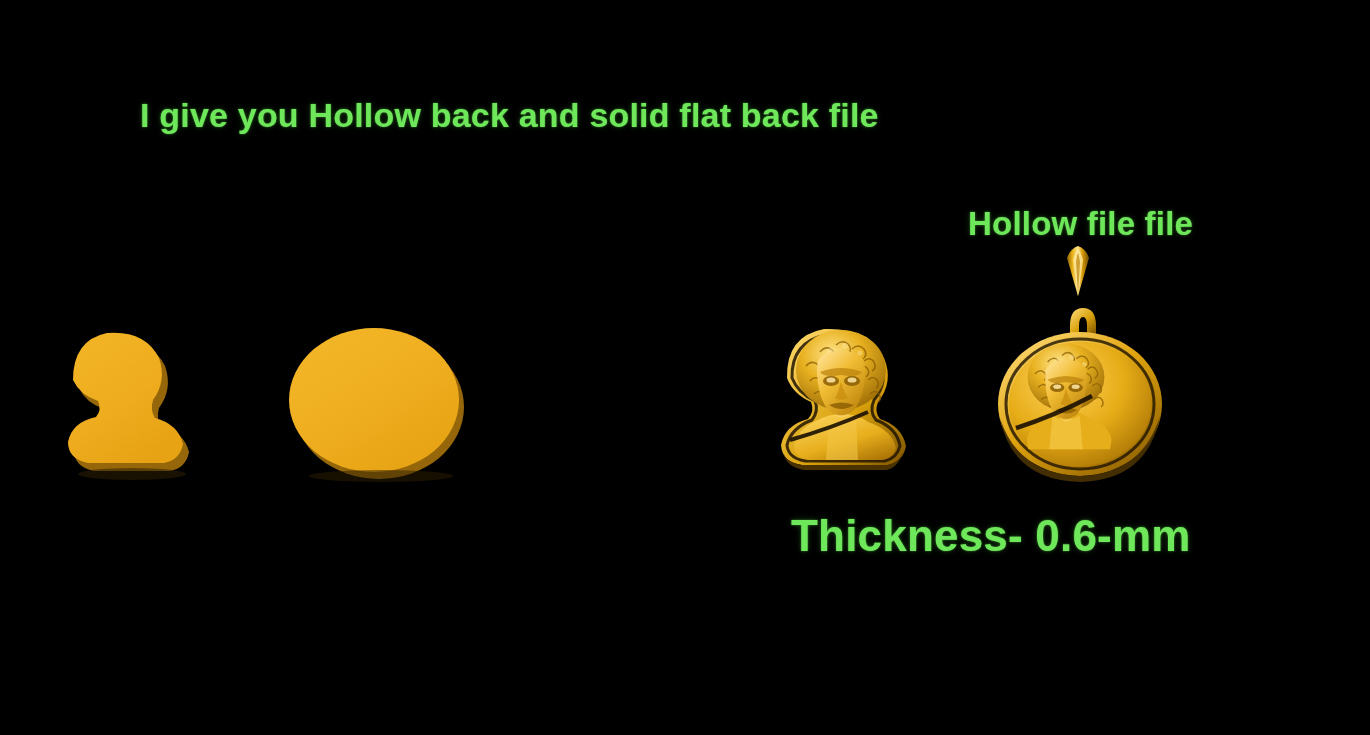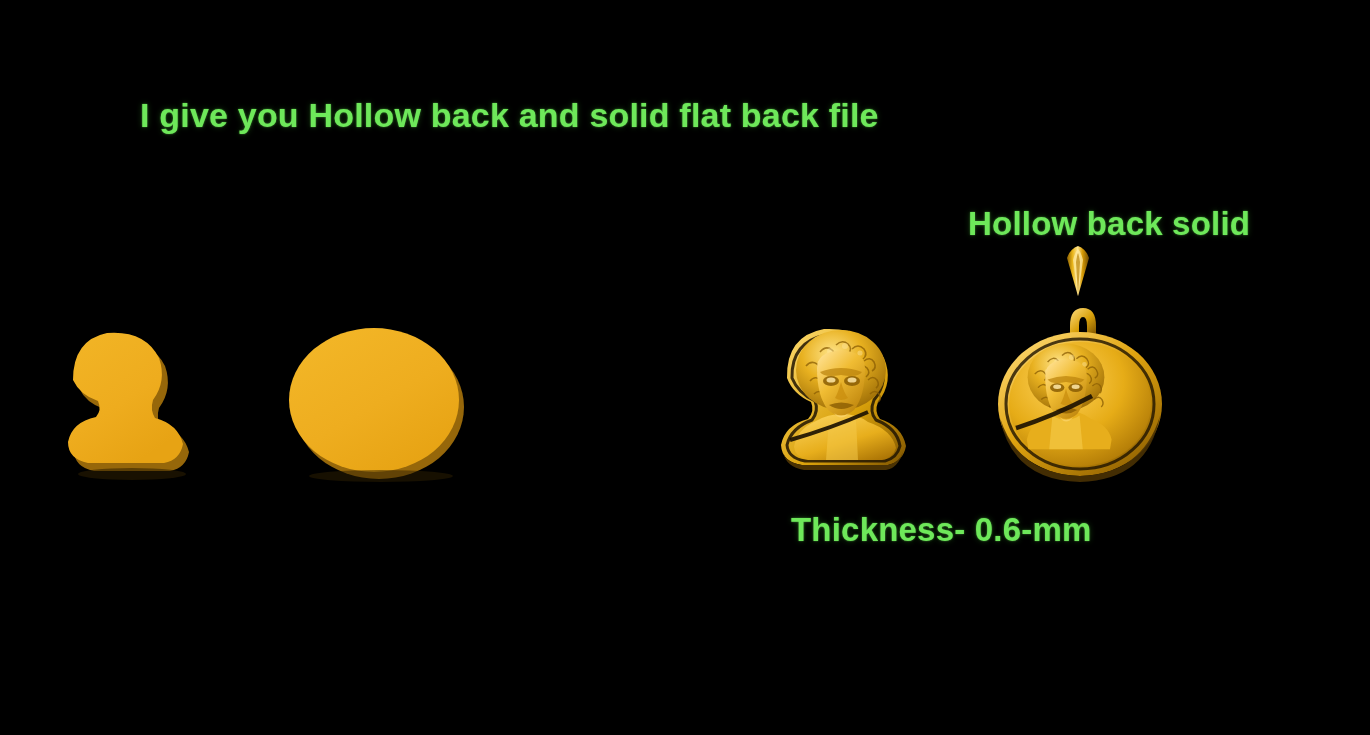--- a/index.html
+++ b/index.html
@@ -42,21 +42,21 @@
     font-size: 33px;
   }
   #hollow-label {
     left: 968px;
     top: 205px;
     font-size: 33px;
   }
   #thickness-label {
     left: 791px;
     top: 511px;
-    font-size: 33px;
+    font-size: 44px;
   }
 
   
   .obj { position: absolute; }
 
   
   #solid-bust {
     left: 60px;
     top: 318px;
     width: 150px;
@@ -94,21 +94,21 @@
   svg { display: block; overflow: visible; }
 </style>
 </head>
 <body>
 
 <div id="canvas">
 
   <div class="anno" id="title-text">I give you Hollow back and solid flat back file</div>
 
 
-  <div class="anno" id="hollow-label">Hollow back solid</div>
+  <div class="anno" id="hollow-label">Hollow file file</div>
 
   <div class="anno" id="thickness-label">Thickness- 0.6-mm</div>
 
   <div class="obj" id="arrow-pointer">
     <svg width="50" height="52" viewBox="0 0 50 52">
       <defs>
         <linearGradient id="arrGrad" x1="0" y1="0" x2="1" y2="0">
           <stop offset="0%" stop-color="#8A5E00"></stop>
           <stop offset="25%" stop-color="#E8B41A"></stop>
           <stop offset="48%" stop-color="#FFE48A"></stop>

